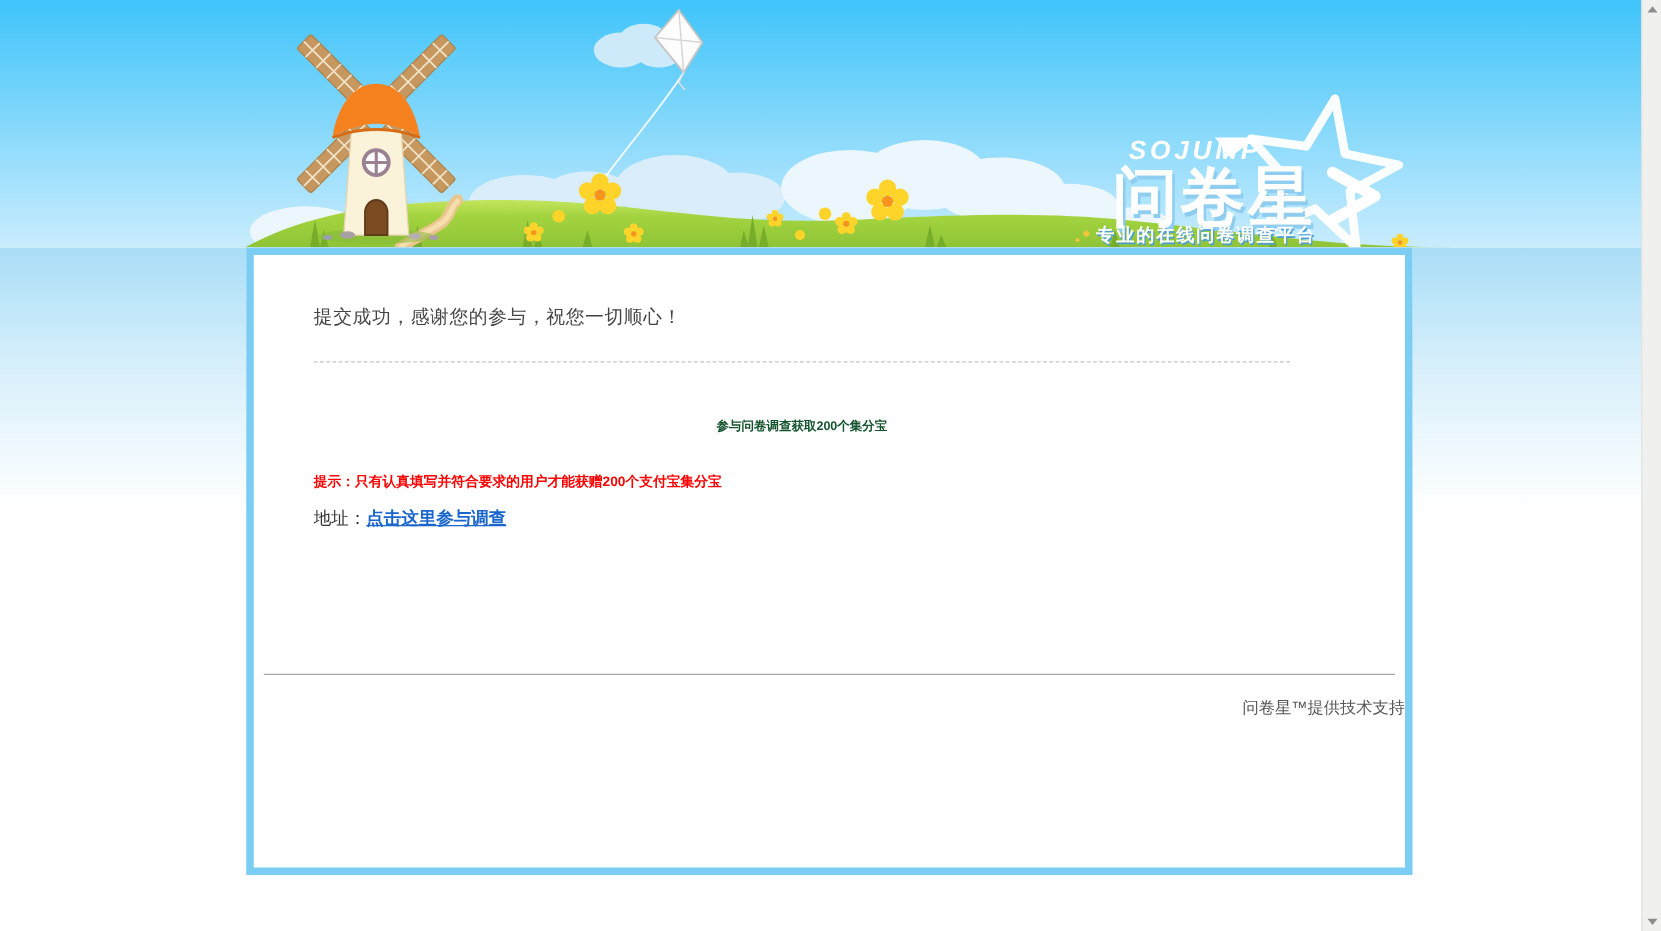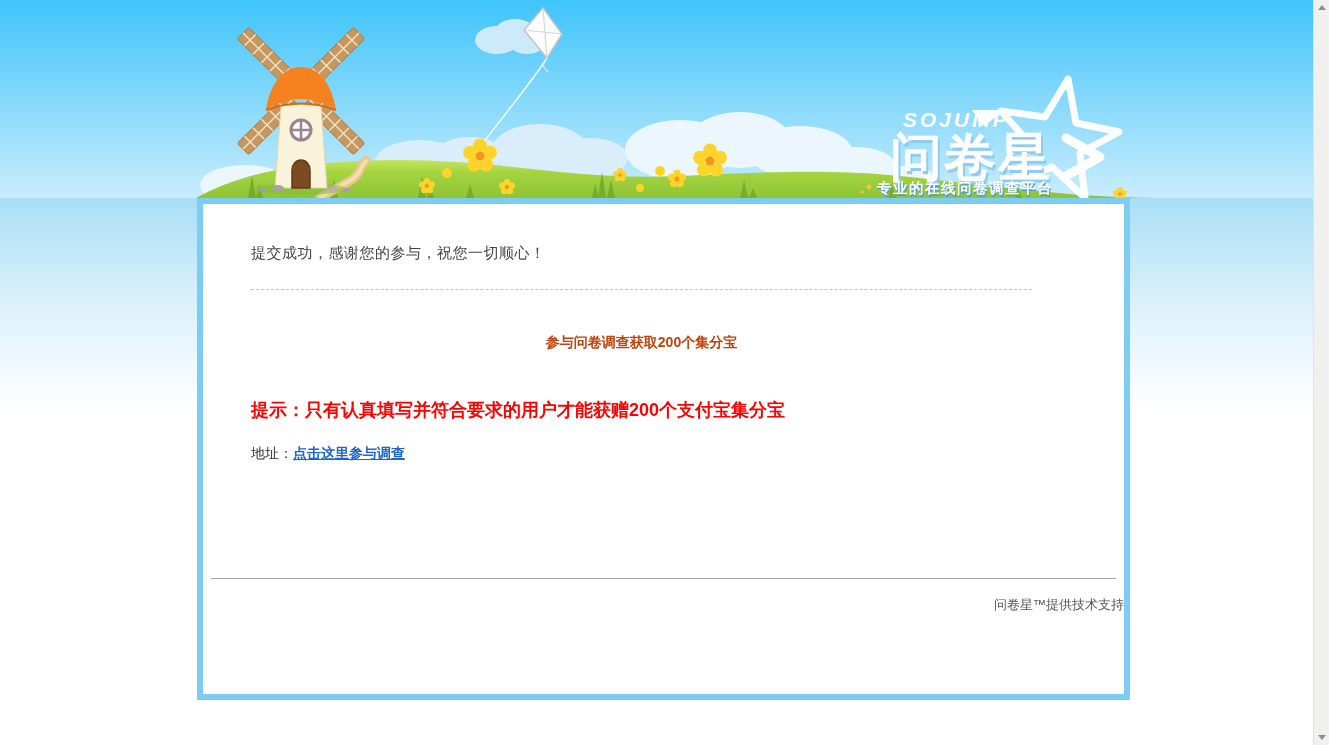--- a/index.html
+++ b/index.html
@@ -26,29 +26,29 @@
     position:absolute; left:197px; top:198px; width:933px; height:502px;
     background:#ffffff; border:6px solid #7ccdf4; z-index:2;
   }
   .inner { padding:40px 92px 0 48px; }
 
   .success-msg { font-size:15px; color:#444; letter-spacing:.5px; }
   .dashed-sep  { border-top:1px dashed #c3c3c3; margin-top:26px; height:0; }
 
   .promo-title {
     margin-top:44px; text-align:center;
-    font-size:14px; font-weight:bold; color:#c2410c;
+    font-size:10px; font-weight:bold; color:#14532d;
   }
 
   .letter { margin-top:22px; font-size:13px; color:#3d3d3d; line-height:16px; }
   .letter .indent { padding-left:26px; }
 
-  .notice { margin-top:46px; font-size:18px; font-weight:bold; color:#ff0000; }
-
-  .address { margin-top:23px; font-size:14px; color:#333; }
+  .notice { margin-top:30px; font-size:11px; font-weight:bold; color:#ff0000; }
+
+  .address { margin-top:13px; font-size:14px; color:#333; }
   .address a { color:#1a66cc; font-weight:bold; text-decoration:underline; cursor:pointer; }
 
   .footer-rule { border:none; border-top:1px solid #a6a6a6; margin:115px 8px 0 8px; }
   .box-footer { text-align:right; padding:17px 0 28px 0; font-size:13px; color:#555; }
 
   
   .scrollbar {
     position:absolute; right:0; top:0; width:16px; height:745px;
     background:#f0f0ee; border-left:1px solid #e2e2e0; z-index:5;
   }

